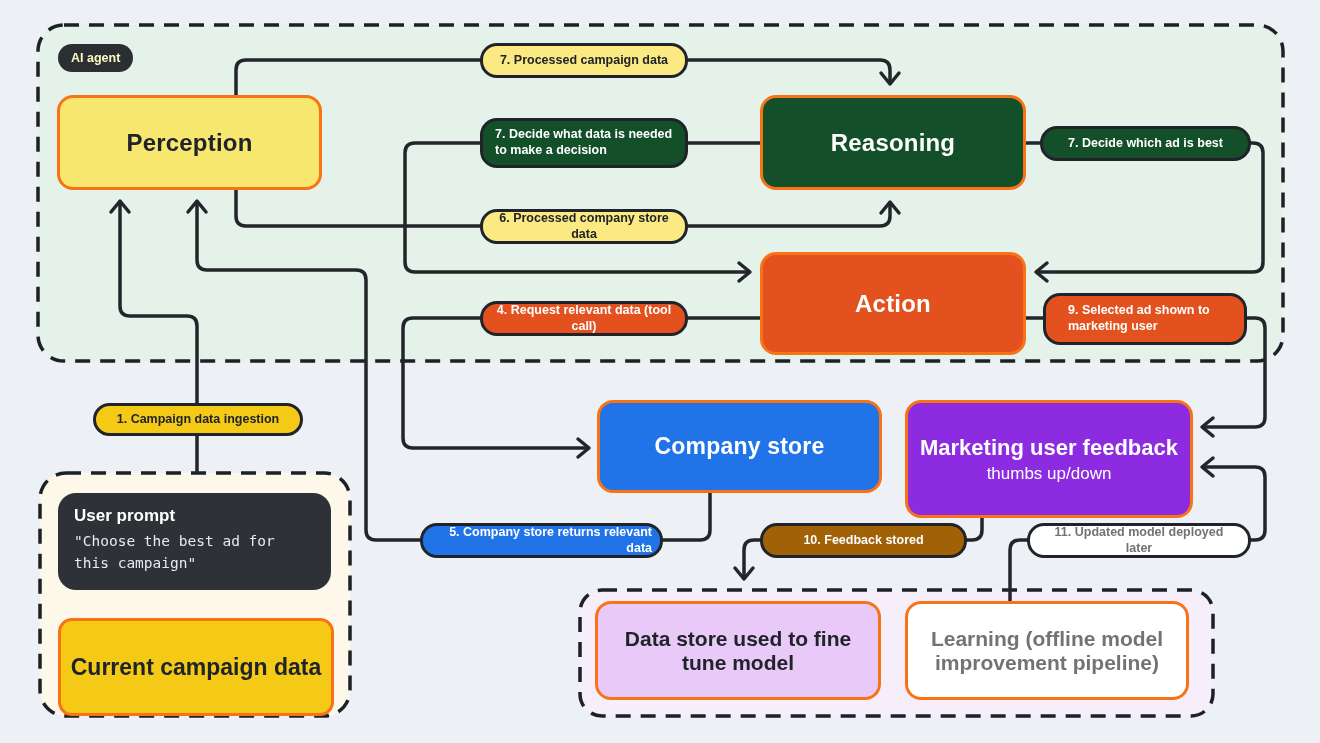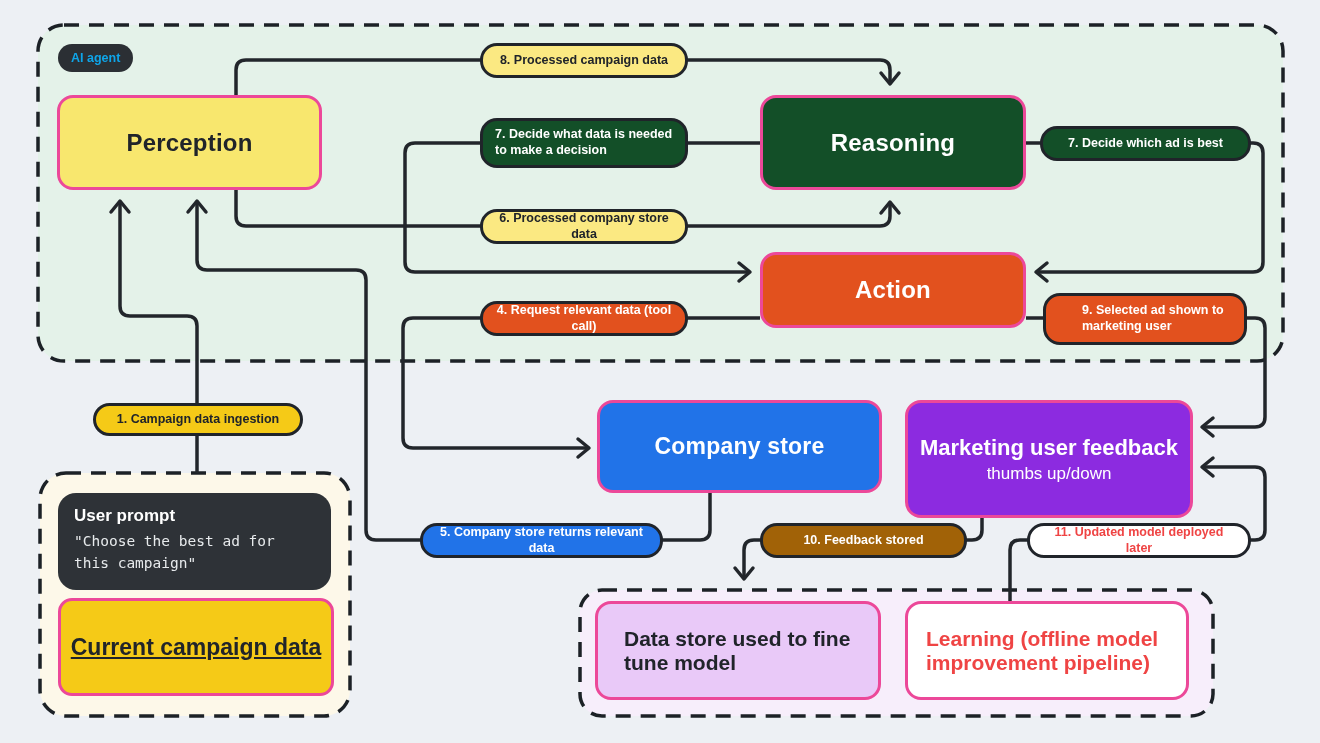--- a/index.html
+++ b/index.html
@@ -5,45 +5,45 @@
   html,body{margin:0;padding:0;background:#edf0f4;}
   .stage{
     position:relative;width:1320px;height:743px;overflow:hidden;
     background:#edf0f4;
     font-family:"Liberation Sans","DejaVu Sans",sans-serif;
     color:#20242a;
   }
   svg.wires{position:absolute;left:0;top:0;width:1320px;height:743px;}
   .node{
     position:absolute;box-sizing:border-box;
-    border:3px solid #ec4899;border-radius:16px;
+    border:3px solid #f97316;border-radius:16px;
     display:flex;align-items:center;justify-content:center;
-    font-weight:700;
+    text-align:center;font-weight:700;
   }
   .node.big{font-size:24px;letter-spacing:.2px;}
   .badge{
     position:absolute;left:58px;top:44px;height:28px;padding:0 13px;
-    background:#2b2f34;color:#0ea5e9;border-radius:14px;
+    background:#2b2f34;color:#fef9c3;border-radius:14px;
     display:flex;align-items:center;font-size:12.5px;font-weight:600;
   }
   .pill{
     position:absolute;box-sizing:border-box;
     border:3px solid #20242a;border-radius:17px;
     display:flex;align-items:center;justify-content:center;
     font-size:12.5px;font-weight:600;text-align:center;
     padding:2px 12px;line-height:1.25;
   }
   .pill.left{justify-content:flex-start;text-align:left;}
   .yellow-l{background:#fbe982;color:#20242a;}
   .gold{background:#f5ca17;color:#20242a;}
   .green-d{background:#134f28;color:#ffffff;}
   .orange{background:#e2511e;color:#ffffff;}
   .blue{background:#2173e8;color:#ffffff;}
   .purple-d{background:#a16207;color:#ffffff;}
-  .white{background:#ffffff;color:#ef4444;}
+  .white{background:#ffffff;color:#737373;}
   .lilac{background:#e9c9f8;color:#20242a;}
   .prompt-card{
     position:absolute;left:58px;top:493px;width:273px;height:97px;
     box-sizing:border-box;background:#2e3237;border-radius:18px;
     padding:13px 16px;color:#fff;
   }
   .prompt-card .title{font-weight:700;font-size:17px;margin-bottom:5px;}
   .prompt-card .quote{
     font-family:"DejaVu Sans Mono","Liberation Mono",monospace;
     font-size:14.5px;line-height:1.5;color:#e7eaec;
@@ -86,79 +86,79 @@
   </div>
 
   <div class="node big" style="left:57px;top:95px;width:265px;height:95px;background:#f8e76e;">
     <span>Perception</span>
   </div>
 
   <div class="node big" style="left:760px;top:95px;width:266px;height:95px;background:#134f28;color:#fff;">
     <span>Reasoning</span>
   </div>
 
-  <div class="node big" style="left:760px;top:252px;width:266px;height:76px;background:#e2511e;color:#fff;">
+  <div class="node big" style="left:760px;top:252px;width:266px;height:103px;background:#e2511e;color:#fff;">
     <span>Action</span>
   </div>
 
   <div class="node big" style="left:597px;top:400px;width:285px;height:93px;background:#2173e8;color:#fff;font-size:23px;">
     <span>Company store</span>
   </div>
 
   <div class="node stack" style="left:905px;top:400px;width:288px;height:118px;background:#8c2be0;color:#fff;">
     <span style="font-size:22px;">Marketing user feedback</span>
     <span class="sub">thumbs up/down</span>
   </div>
 
   <div class="prompt-card">
     <div class="title">User prompt</div>
     <div class="quote">"Choose the best ad for this campaign"</div>
   </div>
 
-  <div class="node gold" style="left:58px;top:598px;width:276px;height:98px;border-radius:14px;font-size:23px;text-decoration:underline;">
+  <div class="node gold" style="left:58px;top:618px;width:276px;height:98px;border-radius:14px;font-size:23px;">
     <span>Current campaign data</span>
   </div>
 
   <div class="node lilac" style="left:595px;top:601px;width:286px;height:99px;font-size:21px;padding:0 26px;">
     <span>Data store used to fine tune model</span>
   </div>
 
   <div class="node white" style="left:905px;top:601px;width:284px;height:99px;font-size:21px;padding:0 18px;">
     <span>Learning (offline model improvement pipeline)</span>
   </div>
 
   <div class="pill yellow-l" style="left:480px;top:43px;width:208px;height:35px;">
-    <span>8. Processed campaign data</span>
+    <span>7. Processed campaign data</span>
   </div>
 
   <div class="pill green-d left" style="left:480px;top:118px;width:208px;height:50px;">
     <span>7. Decide what data is needed to make a decision</span>
   </div>
 
   <div class="pill yellow-l" style="left:480px;top:209px;width:208px;height:35px;">
     <span>6. Processed company store data</span>
   </div>
 
   <div class="pill green-d" style="left:1040px;top:126px;width:211px;height:35px;justify-content:center;">
     <span>7. Decide which ad is best</span>
   </div>
 
   <div class="pill orange" style="left:480px;top:301px;width:208px;height:35px;">
     <span>4. Request relevant data (tool call)</span>
   </div>
 
-  <div class="pill orange left" style="left:1043px;top:293px;width:204px;height:52px;padding-left:36px;">
+  <div class="pill orange left" style="left:1043px;top:293px;width:204px;height:52px;padding-left:22px;">
     <span>9. Selected ad shown to marketing user</span>
   </div>
 
   <div class="pill gold" style="left:93px;top:403px;width:210px;height:33px;">
     <span>1. Campaign data ingestion</span>
   </div>
 
-  <div class="pill blue" style="left:420px;top:523px;width:243px;height:35px;padding:2px 8px;">
+  <div class="pill blue" style="left:420px;top:523px;width:243px;height:35px;padding:2px 8px;text-align:right;">
     <span>5. Company store returns relevant data</span>
   </div>
 
   <div class="pill purple-d" style="left:760px;top:523px;width:207px;height:35px;">
     <span>10. Feedback stored</span>
   </div>
 
   <div class="pill white" style="left:1027px;top:523px;width:224px;height:35px;">
     <span>11. Updated model deployed later</span>
   </div>

